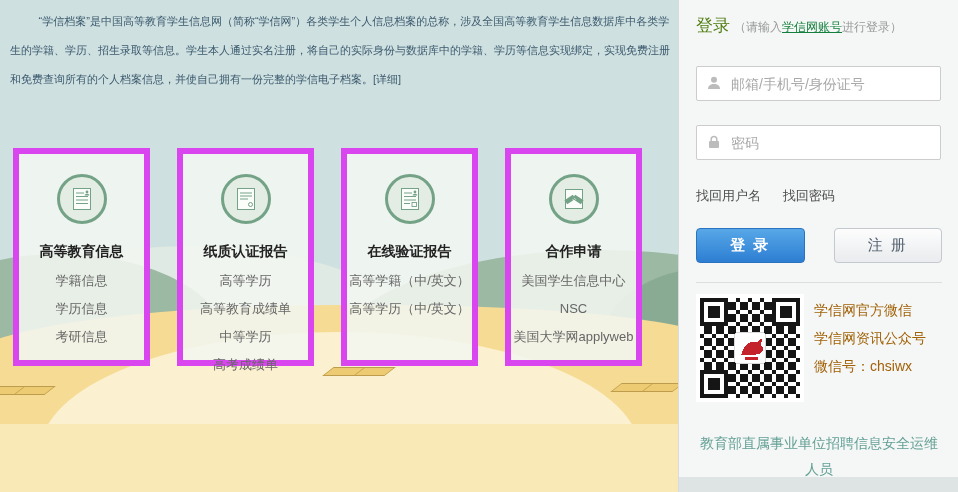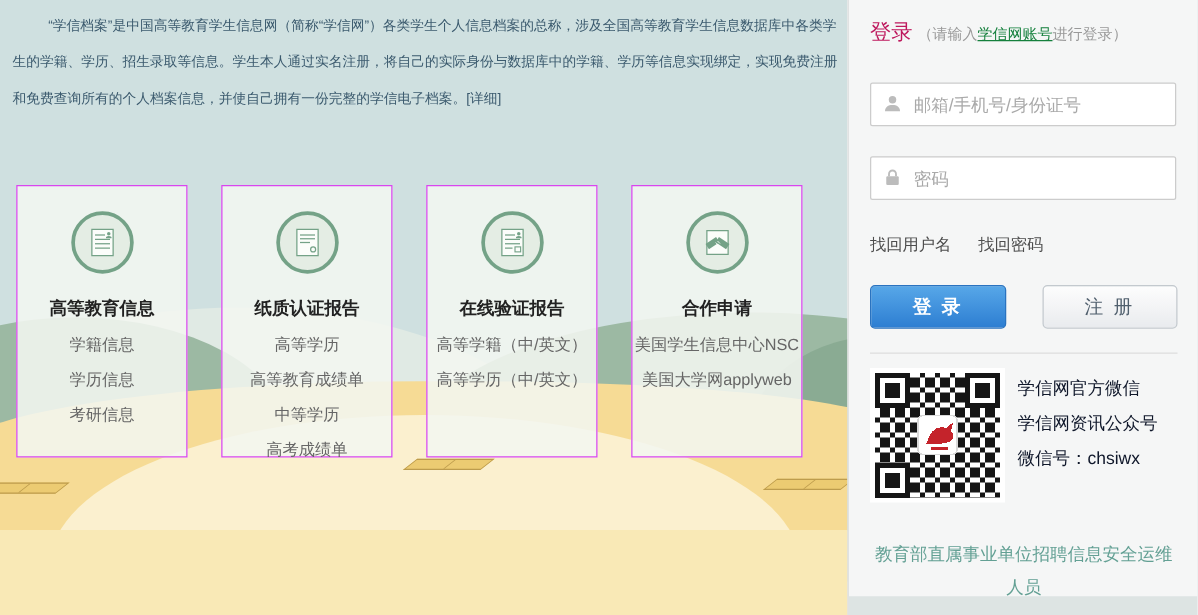--- a/index.html
+++ b/index.html
@@ -23,48 +23,48 @@
   .plank-mid   { left:328px; top:367px; }
   .plank-left  { left:-12px; top:386px; }
   .plank-right { left:616px; top:383px; }
 
   
   .intro { position:absolute; left:10px; top:7px; width:660px; font-size:11px; line-height:29px; color:#3b5a6e; text-indent:2.6em; }
   .intro a { color:#3b5a6e; text-decoration:none; }
 
   
   .cards { position:absolute; left:13px; top:148px; display:flex; gap:27px; }
-  .card { width:137px; height:218px; background:rgba(243,246,240,0.88); border:1px solid #d946ef; text-align:center; }
+  .card { width:137px; height:218px; background:rgba(243,246,240,0.88); border:6px solid #d946ef; text-align:center; }
   .card-icon-ring { width:50px; height:50px; margin:20px auto 0; border-radius:50%; border:3px solid #74a287; background:#e4ede4; display:flex; align-items:center; justify-content:center; }
   .card-title { margin-top:19px; font-size:14px; font-weight:bold; color:#222; }
   .card-items { margin-top:6px; list-style:none; }
   .card-items a { display:block; line-height:28px; font-size:13px; color:#666; text-decoration:none; cursor:pointer; }
 
   
   .panel { position:absolute; left:678px; top:0; width:280px; height:492px; background:#f5f6f6; border-left:1px solid #d9dcdc; padding:14px 16px 0 17px; }
   .login-head { white-space:nowrap; }
-  .login-title { font-size:17px; color:#be185d; }
+  .login-title { font-size:17px; color:#4d7c0f; }
   .login-sub { font-size:12px; color:#999; margin-left:4px; }
   .login-sub a { color:#15803d; text-decoration:underline; cursor:pointer; }
   .field { position:relative; width:245px; height:35px; margin-top:29px; }
   .field + .field { margin-top:24px; }
   .field input { width:100%; height:100%; border:1px solid #ccc; border-radius:2px; background:#fff; padding:0 8px 0 34px; font-size:14px; color:#be185d; font-family:inherit; }
   .field input::placeholder { color:#a9a9a9; }
   .field .in-icon { position:absolute; left:10px; top:9px; width:16px; height:16px; }
   .find-row { margin-top:27px; font-size:13px; color:#4d4d4d; }
   .find-row a { color:#4d4d4d; text-decoration:none; cursor:pointer; }
   .find-row a + a { margin-left:18px; }
   .btn-row { margin-top:23px; display:flex; gap:29px; }
   .btn { width:110px; height:35px; border-radius:4px; font-size:15px; cursor:pointer; font-family:inherit; }
   .btn-login { background:linear-gradient(#57a7e8,#2d7ed2); border:1px solid #2a73c0; color:#fff; font-weight:bold; letter-spacing:2px; }
   .btn-reg { background:linear-gradient(#fdfdfd,#e9ebee); border:1px solid #c3c9ce; color:#51606e; letter-spacing:2px; }
   .panel-divider { margin-top:19px; width:246px; border:0; border-top:1px solid #ddd; }
   .qr-row { margin-top:11px; display:flex; }
   .qr-box { width:108px; height:108px; flex:0 0 aupx; }
-  .qr-caption { margin-left:10px; margin-top:2px; font-size:14px; color:#0f172a; line-height:28px; }
+  .qr-caption { margin-left:10px; margin-top:2px; font-size:14px; color:#a16207; line-height:28px; }
   .green-links { margin-top:28px; text-align:center; font-size:14px; line-height:26px; }
   .green-links a { display:block; color:#63a094; text-decoration:none; cursor:pointer; }
   .panel-strip { position:absolute; left:0; bottom:0; width:100%; height:15px; background:#dde4e3; }
 </style>
 </head>
 <body>
 
 <div class="screen">
 
   <div class="left-area">

